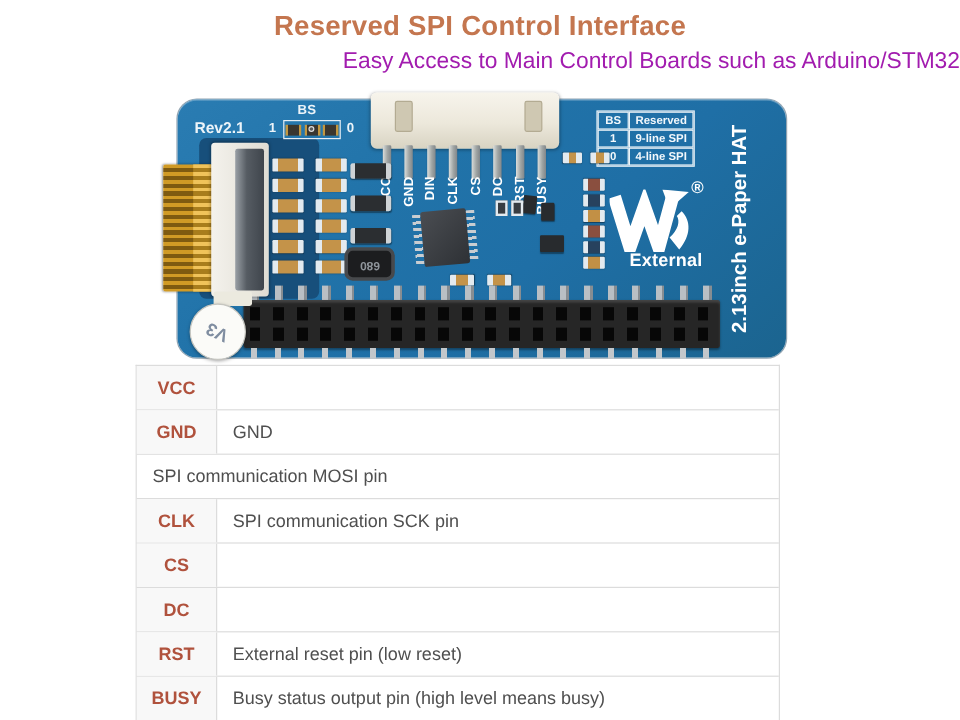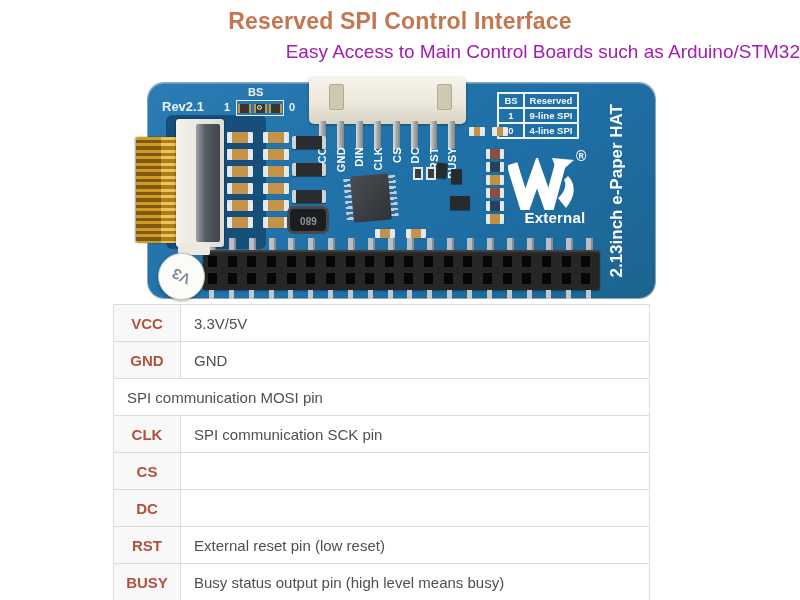--- a/index.html
+++ b/index.html
@@ -279,21 +279,20 @@
     <div class="fpc-foot"></div>
 
     <div class="v3-sticker">
       <span>V3</span>
     </div>
   </div>
 
   <div class="pin-table">
     <div class="pt-row">
       <div class="pt-pin">VCC</div>
-      <div class="pt-desc">3.3V/5V</div>
     </div>
     <div class="pt-row">
       <div class="pt-pin">GND</div>
       <div class="pt-desc">GND</div>
     </div>
     <div class="pt-row">
       <div class="pt-desc">SPI communication MOSI pin</div>
     </div>
     <div class="pt-row">
       <div class="pt-pin">CLK</div>

